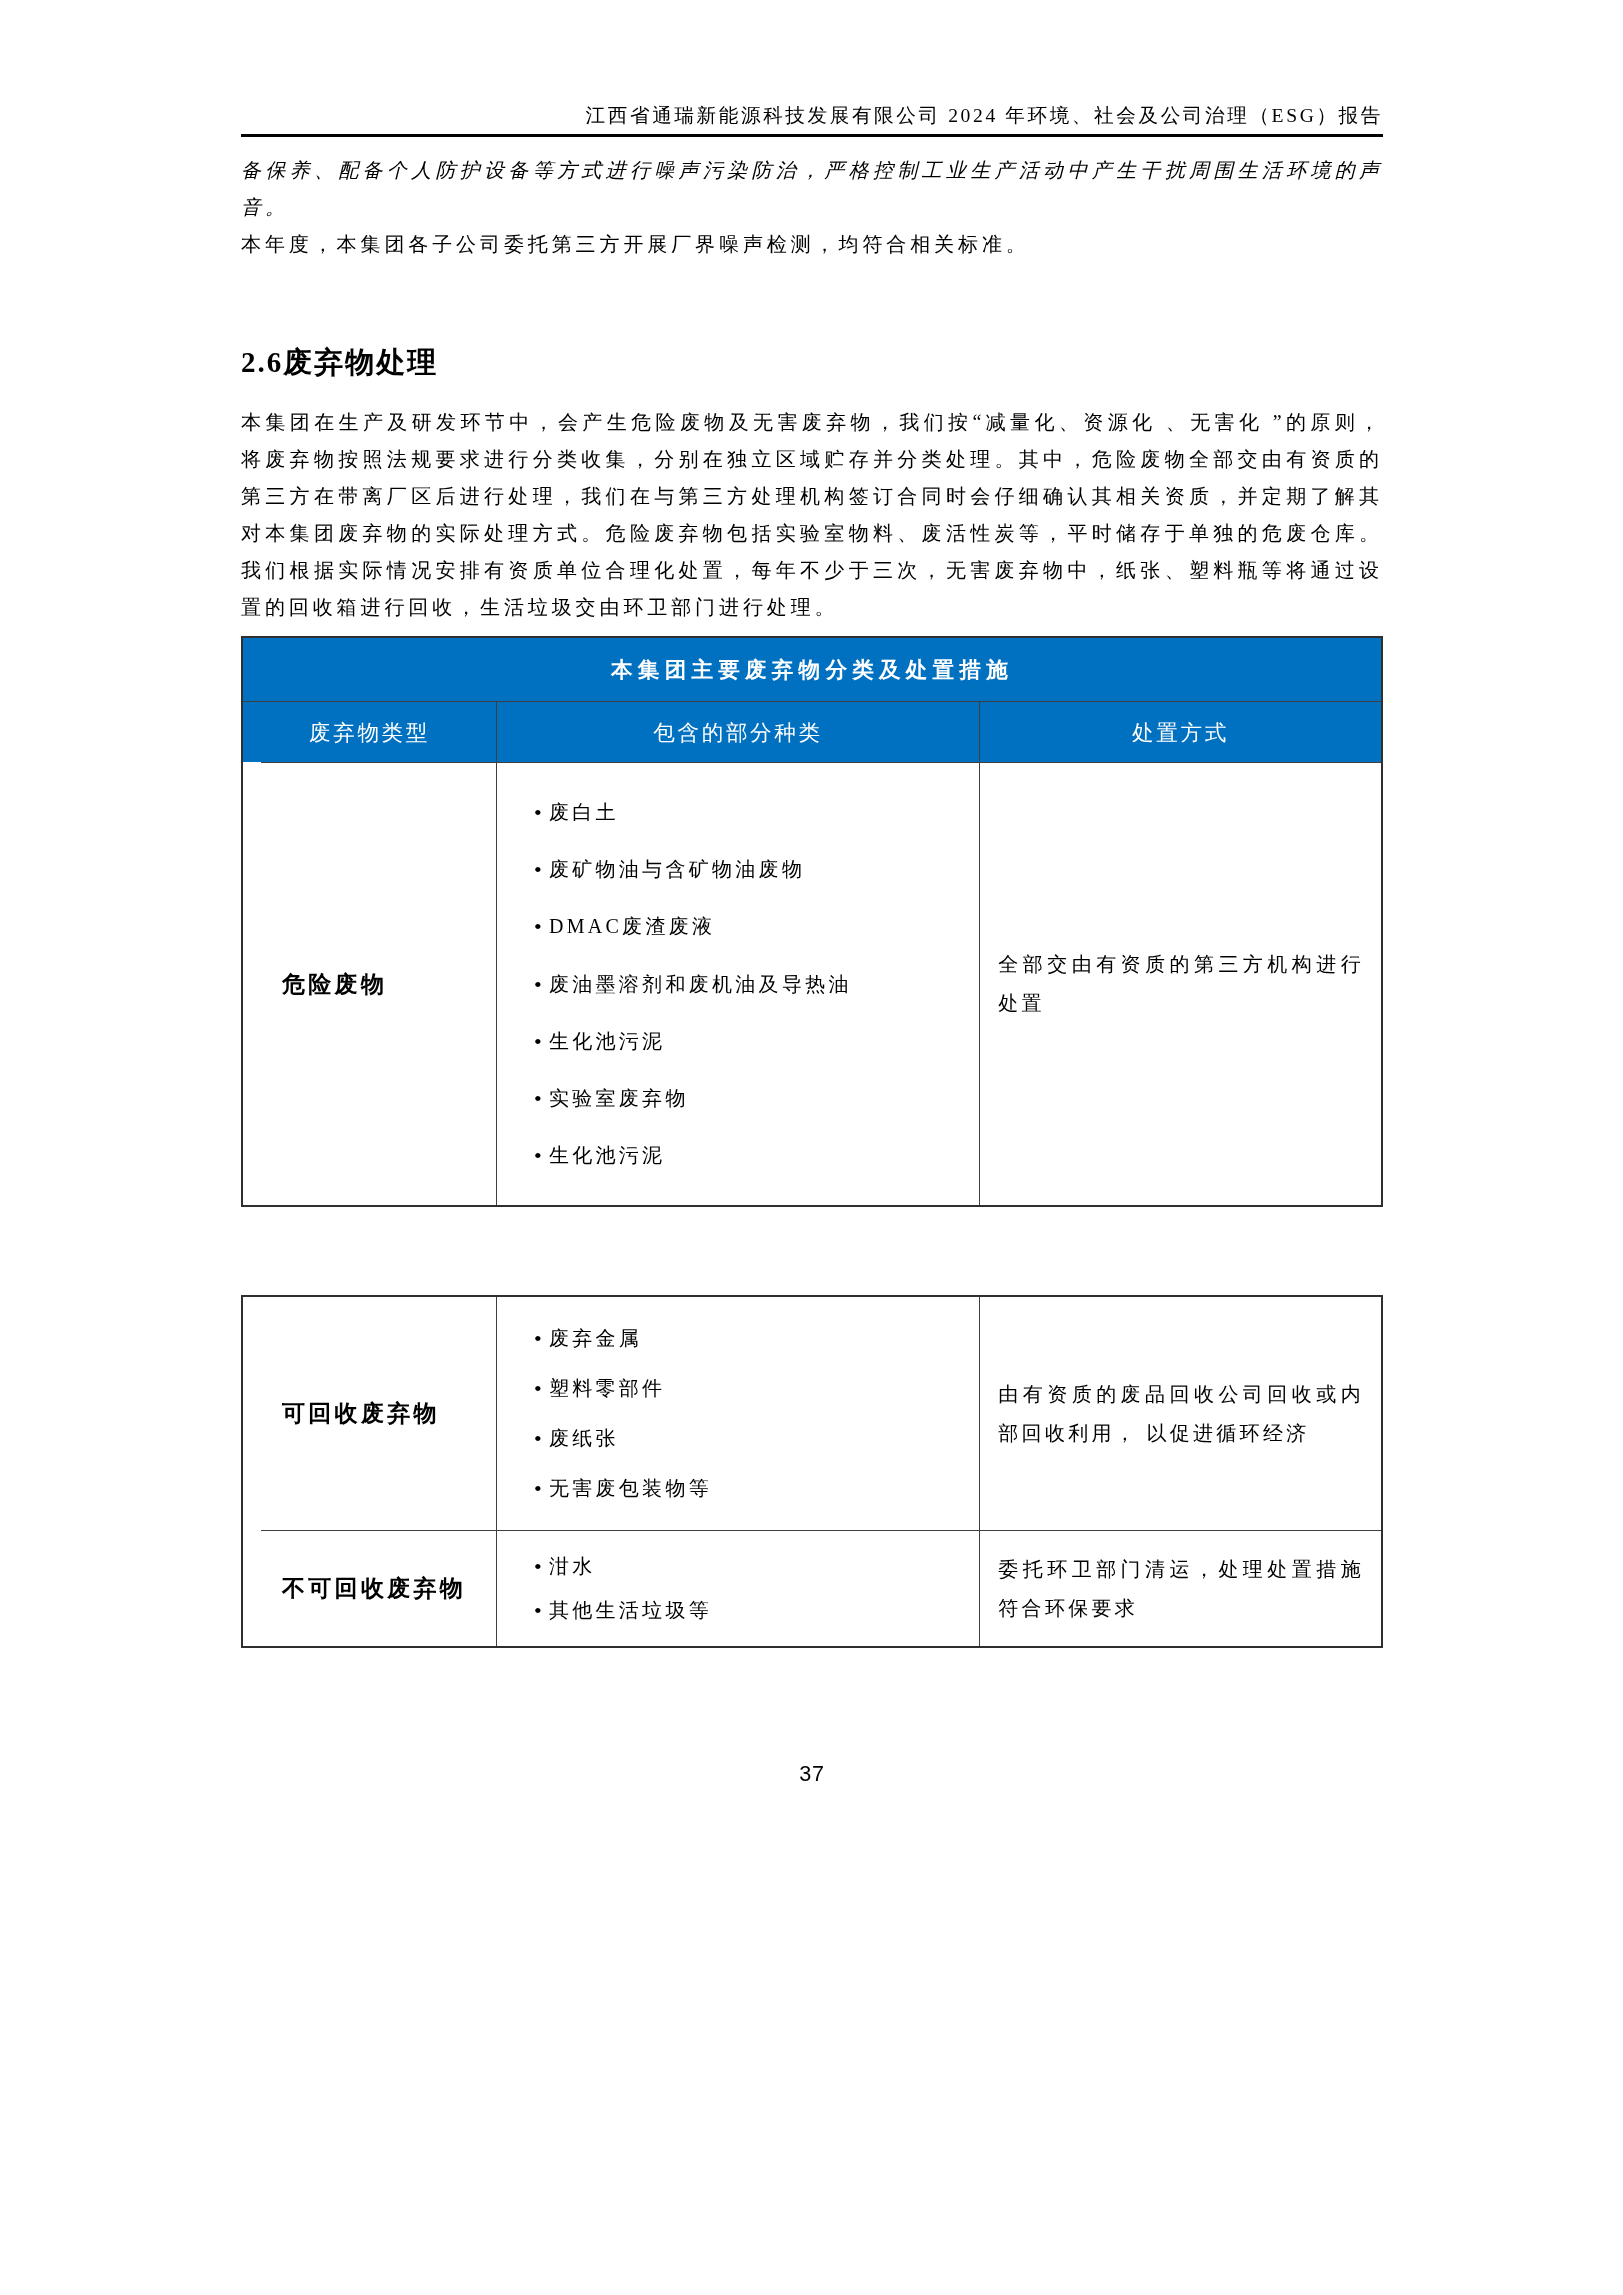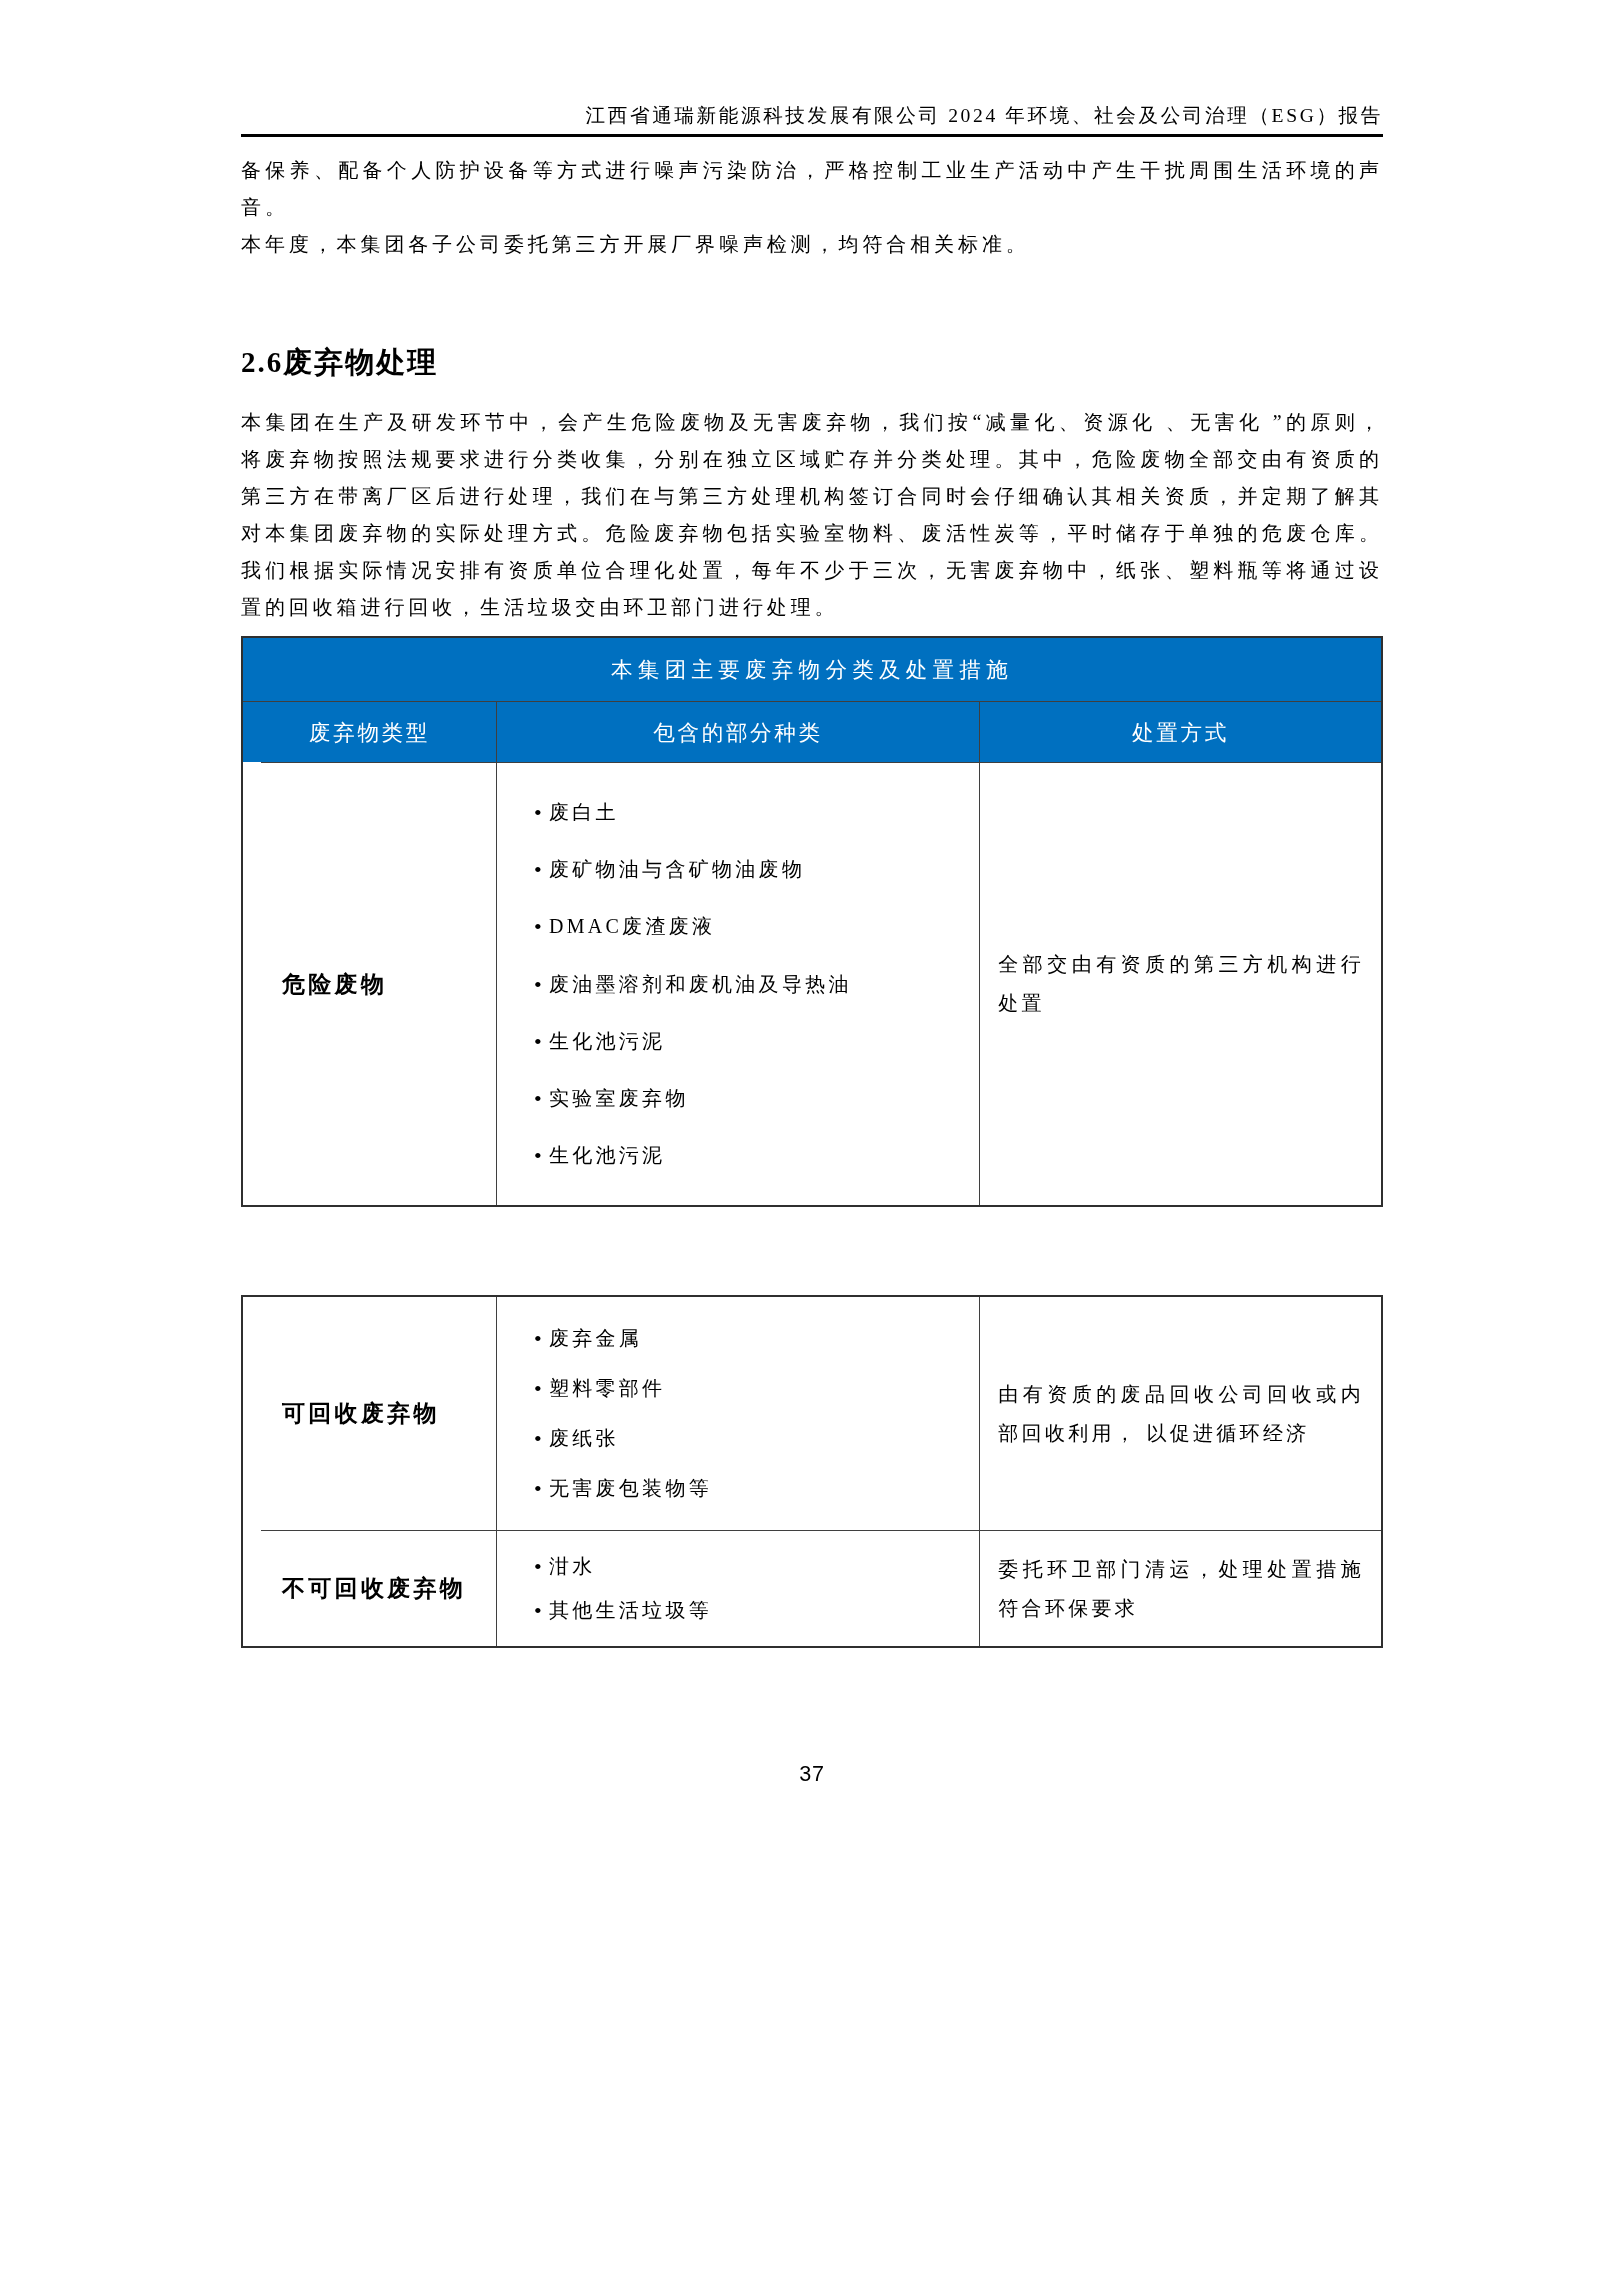--- a/index.html
+++ b/index.html
@@ -35,21 +35,21 @@
     border-bottom:0.7px solid #000000;
   }
   
   .para {
     font-size:20px;
     line-height:37px;
     letter-spacing:3.9px;
     text-align:justify;
     text-justify:inter-character;
   }
-  .para-first { margin-top:14.4px; }
+  .para-first { margin-top:14.4px;font-style:italic; }
   .para-gap   { }
   .section-heading {
     margin-top:82px;
     font-size:29px;
     font-weight:bold;
     letter-spacing:2px;
     line-height:34px;
   }
   .para-after-heading { margin-top:33px; }
   .para-mid { margin-top:25px; }
@@ -69,21 +69,21 @@
     background:#0070C0;
     color:#ffffff;
   }
   .tbl-title-cell {
     grid-column:1 / span 3;
     display:flex;
     align-items:center;
     justify-content:center;
     font-size:21.6px;
     letter-spacing:5.2px;
-    font-weight:normal;
+    font-weight:bold;
   }
   .tbl-col-header {
     display:flex;
     align-items:center;
     justify-content:center;
     font-size:21.6px;
     letter-spacing:2.6px;
   }
   .td-type {
     display:flex;

